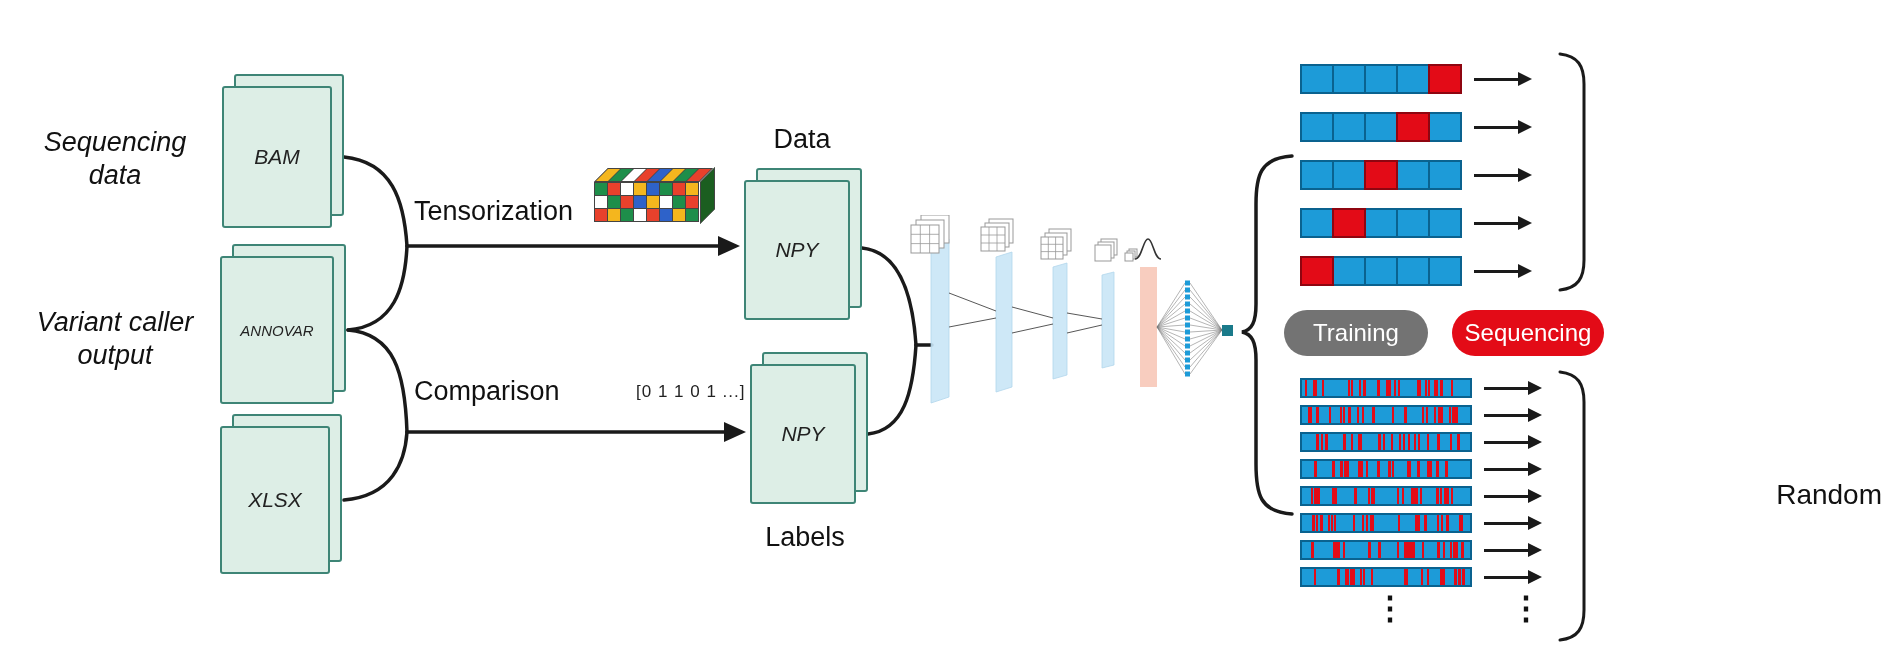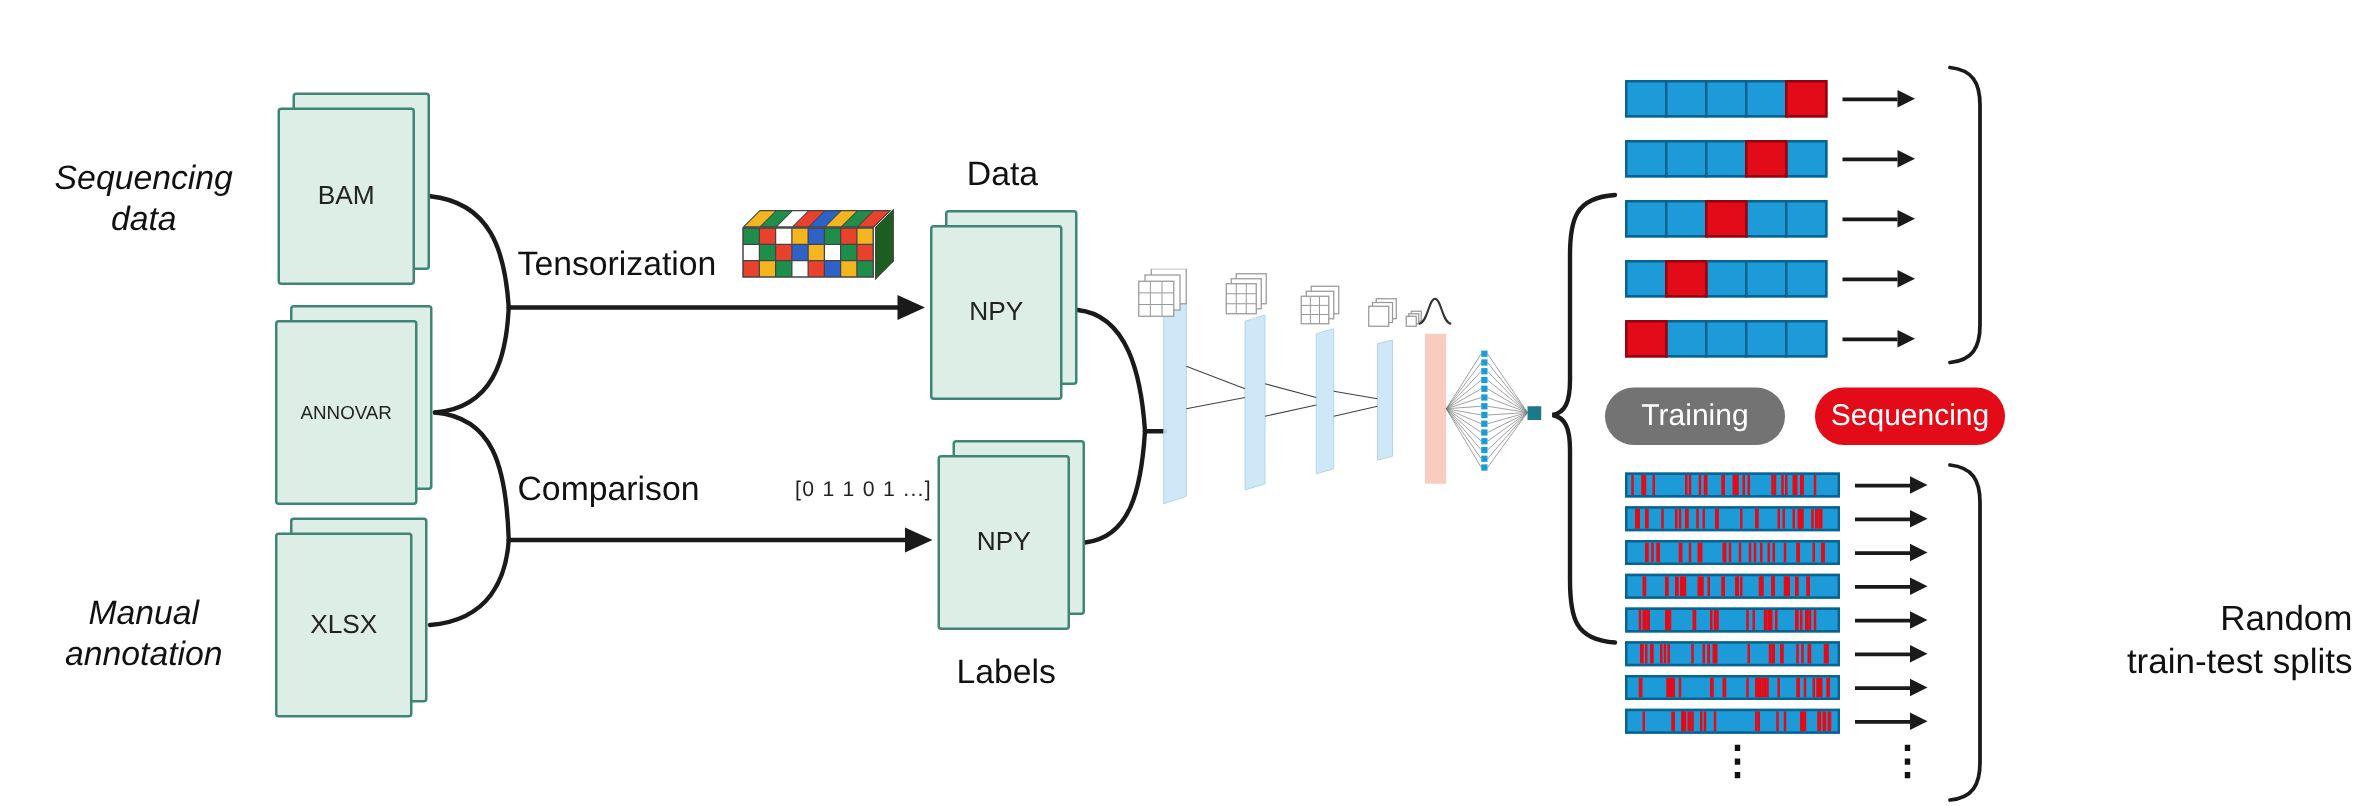--- a/index.html
+++ b/index.html
@@ -15,21 +15,21 @@
   }
   html,body{margin:0;padding:0;background:#fff;}
   body{font-family:"Liberation Sans",sans-serif;color:#1a1a1a;}
   .canvas{position:relative;width:1882px;height:645px;background:#fff;overflow:hidden;}
 
   .input-label{position:absolute;width:200px;text-align:center;font-size:27px;line-height:33px;color:#111;font-style:italic;}
   .flow-label{position:absolute;font-size:27px;color:#111;}
   .vector-label{position:absolute;font-size:17px;color:#222;letter-spacing:1px;margin-left:32px;}
   .stack-title{position:absolute;text-align:center;font-size:27px;color:#111;}
 
-  .stack{position:absolute;}
+  .stack{position:absolute;font-style:italic;}
   .page{position:absolute;background:var(--file-fill);border:2px solid var(--file-border);border-radius:3px;box-sizing:border-box;}
   .file-label{position:absolute;left:0;top:0;width:100%;height:100%;display:flex;align-items:center;justify-content:center;font-size:21px;color:#222;}
   .file-label.small{font-size:15px;}
 
   .overlay{position:absolute;left:0;top:0;pointer-events:none;}
   .cnn{position:absolute;pointer-events:none;}
 
   
   .tensor{position:absolute;left:594px;top:168px;width:140px;height:70px;}
   .tensor-top{position:absolute;left:0;top:0;display:grid;grid-template-columns:repeat(8,12px);grid-auto-rows:12px;gap:1px;background:#444;border:1px solid #444;transform:skewX(-45deg);transform-origin:0 100%;}
@@ -81,23 +81,23 @@
     <g stroke="#1a1a1a" stroke-width="3" fill="none" stroke-linecap="round">
       <path d="M 1560 54 C 1578 56 1584 66 1584 84 L 1584 260 C 1584 278 1578 288 1560 290"></path>
       <path d="M 1560 372 C 1578 374 1584 384 1584 402 L 1584 610 C 1584 628 1578 638 1560 640"></path>
     </g>
   </svg>
 
   <div class="input-label" style="left:15px;top:126px;">
     <div>Sequencing</div>
     <div>data</div>
   </div>
-  <div class="input-label" style="left:15px;top:474px;">
-    <div>Manual</div>
-    <div>annotation</div>
+  <div class="input-label" style="left:15px;top:306px;">
+    <div>Variant caller</div>
+    <div>output</div>
   </div>
 
   <div class="stack" style="left:222px;top:74px;width:124px;height:156px;">
     <div class="page" style="left:12px;top:0;width:110px;height:142px;"></div>
     <div class="page" style="left:0;top:12px;width:110px;height:142px;">
       <span class="file-label">BAM</span>
     </div>
   </div>
   <div class="stack" style="left:220px;top:244px;width:128px;height:162px;">
     <div class="page" style="left:12px;top:0;width:114px;height:148px;"></div>
@@ -512,16 +512,15 @@
           <div class="stripe" style="left: 61.305px; width: 2px;"></div>
         </div>
         <div class="harrow"></div>
       </div>
     </div>
   <div class="dots" style="left:1374px;top:592px;">⋮</div>
   <div class="dots" style="left:1510px;top:592px;">⋮</div>
 
   <div class="group-label" style="left:1600px;top:478px;width:282px;text-align:right;">
     <div>Random</div>
-    <div>train-test splits</div>
   </div>
 
 </div>
 
 </body></html>

